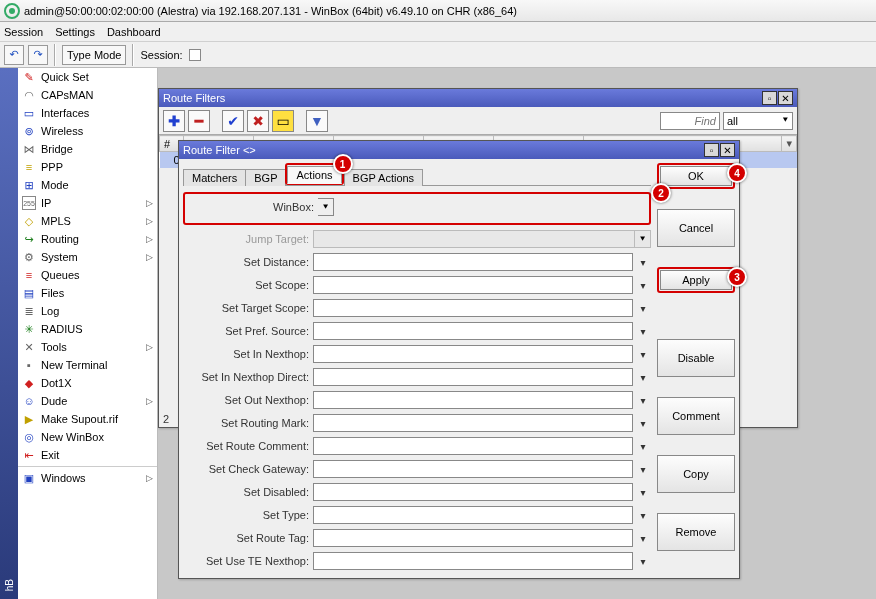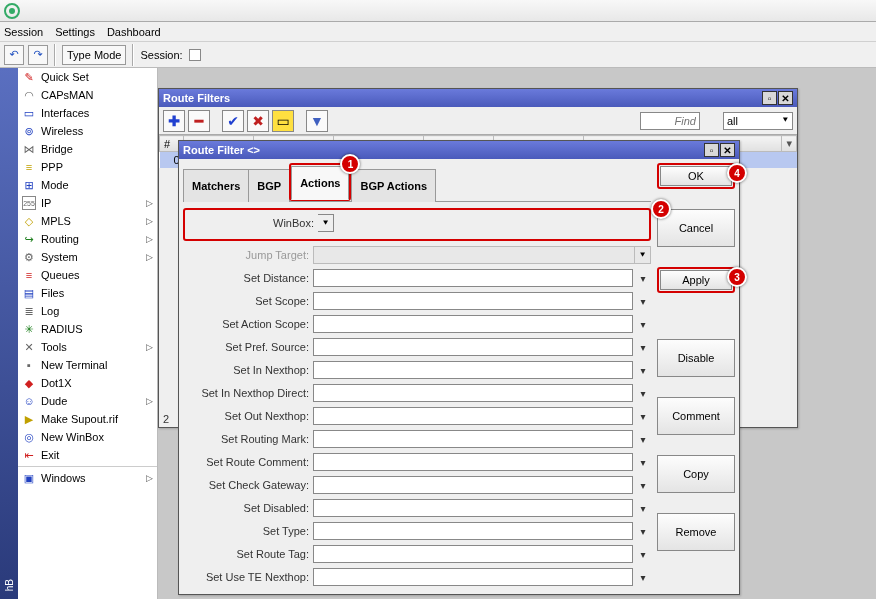--- a/index.html
+++ b/index.html
@@ -20,44 +20,44 @@
   .side-strip .vtext { color: #fff; writing-mode: vertical-rl; transform: rotate(180deg); padding:4px 2px; font-size:10px; position:absolute; bottom:4px; left:2px;}
   .sidebar { width: 140px; background: #fff; border-right: 1px solid #bbb; overflow: hidden; }
   .sidebar .item { display: flex; align-items: center; height: 18px; padding: 0 4px; gap: 5px; cursor: pointer; white-space:nowrap;}
   .sidebar .icon { width: 14px; height: 14px; flex-shrink:0; display:flex; align-items:center; justify-content:center;}
   .sidebar .chev { margin-left: auto; color: #555; font-size: 9px; }
   .sidebar .divider { height:1px; background:#ccc; margin:2px 0; }
   
   .workarea { flex: 1; background: #c8c8c8; position: relative; }
   
   .window { position: absolute; border: 1px solid #555; background: #efefef; box-shadow: 1px 1px 2px rgba(0,0,0,0.2); }
-  .win-titlebar { height: 18px; background: linear-gradient(#6a7adb,#4a5abb); color: #fff; display: flex; align-items: center; padding: 0 4px; font-size: 11px; font-weight: bold; }
+  .win-titlebar { height: 18px; background: linear-gradient(#6a7adb,#4a5abb); color: #fff; display: flex; align-items: center; padding: 0 4px; font-size: 11px; }
   .win-titlebar .titlebtns { margin-left:auto; display:flex; gap:1px; }
   .win-titlebar .titlebtns div { width:15px; height:14px; border:1px solid #333; background:#d8d8d8; color:#000; display:flex; align-items:center; justify-content:center; font-size:10px; cursor:pointer;}
   
   .rf-toolbar { height: 28px; border-bottom: 1px solid #aaa; display: flex; align-items: center; padding: 3px 4px; gap: 3px; background:#efefef;}
   .rf-toolbar .tb-btn { width:22px; height:22px; border:1px solid #888; background:#fafafa; display:flex; align-items:center; justify-content:center; cursor:pointer; font-size:14px;}
   .rf-toolbar .tb-sep { width:6px; }
   .rf-find { margin-left:auto; display:flex; gap:3px; align-items:center;}
   .rf-find input { width:60px; height:18px; border:1px solid #888; font-style:italic; color:#888; padding:8px 3px; text-align:right;}
-  .rf-find .combo { width:70px; height:18px; border:1px solid #888; background:#fff; display:flex; align-items:center; padding:0 3px;margin-left:20px; }
+  .rf-find .combo { width:70px; height:18px; border:1px solid #888; background:#fff; display:flex; align-items:center; padding:0 3px; }
   .rf-find .combo .dd { margin-left:auto; font-size:9px;}
   
   .rf-table { background:#fff; }
   .rf-table table { width:100%; border-collapse:collapse; }
   .rf-table th { background: linear-gradient(#f4f4f4,#e0e0e0); border:1px solid #bbb; text-align:left; padding:1px 4px; font-weight:normal; font-size:11px; height:16px;}
   .rf-table td { padding:1px 4px; height:16px; }
   .rf-table tr.sel td { background:#b8c8f0; }
   .rf-table .last-th { width:14px; text-align:center; color:#555;}
   
   .form-window { left:20px; top:72px; width:562px; }
   .form-body { display:flex; padding:4px; gap:6px; }
   .form-left { flex:1; }
   .tabs { display:flex; border-bottom:1px solid #999; margin-bottom:6px; gap:0; align-items:flex-end;}
-  .tab { border:1px solid #999; border-bottom:none; background:#e4e4e4; padding:10px 8px; cursor:pointer; position:relative; top:1px; margin-right:-1px;font-weight:bold;}
+  .tab { border:1px solid #999; border-bottom:none; background:#e4e4e4; padding:2px 8px; cursor:pointer; position:relative; top:1px; margin-right:-1px;}
   .tab.active { background:#f8f8f8; border-bottom:1px solid #f8f8f8; z-index:1;}
   
   .form-row { display:flex; align-items:center; margin-bottom:3px; height:20px;}
   .form-row label { width:126px; text-align:right; margin-right:4px; color:#333;}
   .form-row label.dim { color:#999; }
   .form-row .field { flex:1; height:18px; border:1px solid #888; background:#fff; display:flex; align-items:center; padding:0 3px;}
   .form-row .field.sel { background:#2a5ad0; color:#fff; border:1px solid #1a4ac0;}
   .form-row .dd-btn { width:16px; height:18px; border:1px solid #888; border-left:none; background:#efefef; display:flex; align-items:center; justify-content:center; font-size:9px; cursor:pointer;}
   .form-row .side-btn { width:16px; height:18px; display:flex; align-items:center; justify-content:center; font-size:10px; color:#333; cursor:pointer; margin-left:2px;}
   
@@ -76,20 +76,21 @@
   .ic-gray { color:#666; }
 </style>
 </head>
 <body>
 
 <div class="titlebar">
   <svg width="16" height="16">
       <circle cx="8" cy="8" r="7" fill="none" stroke="#3a6" stroke-width="2"></circle>
       <circle cx="8" cy="8" r="3" fill="#3a6"></circle>
     </svg>
+  <span>admin@50:00:00:02:00:00 (Alestra) via 192.168.207.131 - WinBox (64bit) v6.49.10 on CHR (x86_64)</span>
 </div>
 
 <div class="menubar">
   <span>Session</span>
   <span>Settings</span>
   <span>Dashboard</span>
 </div>
 
 <div class="toolbar2">
   <div class="btn" style="color:#2050c0">↶</div>
@@ -302,21 +303,21 @@
                 <label>Set Distance:</label>
                 <div class="field"></div>
                 <div class="side-btn">▾</div>
               </div>
               <div class="form-row">
                 <label>Set Scope:</label>
                 <div class="field"></div>
                 <div class="side-btn">▾</div>
               </div>
               <div class="form-row">
-                <label>Set Action Scope:</label>
+                <label>Set Target Scope:</label>
                 <div class="field"></div>
                 <div class="side-btn">▾</div>
               </div>
               <div class="form-row">
                 <label>Set Pref. Source:</label>
                 <div class="field"></div>
                 <div class="side-btn">▾</div>
               </div>
               <div class="form-row">
                 <label>Set In Nexthop:</label>

